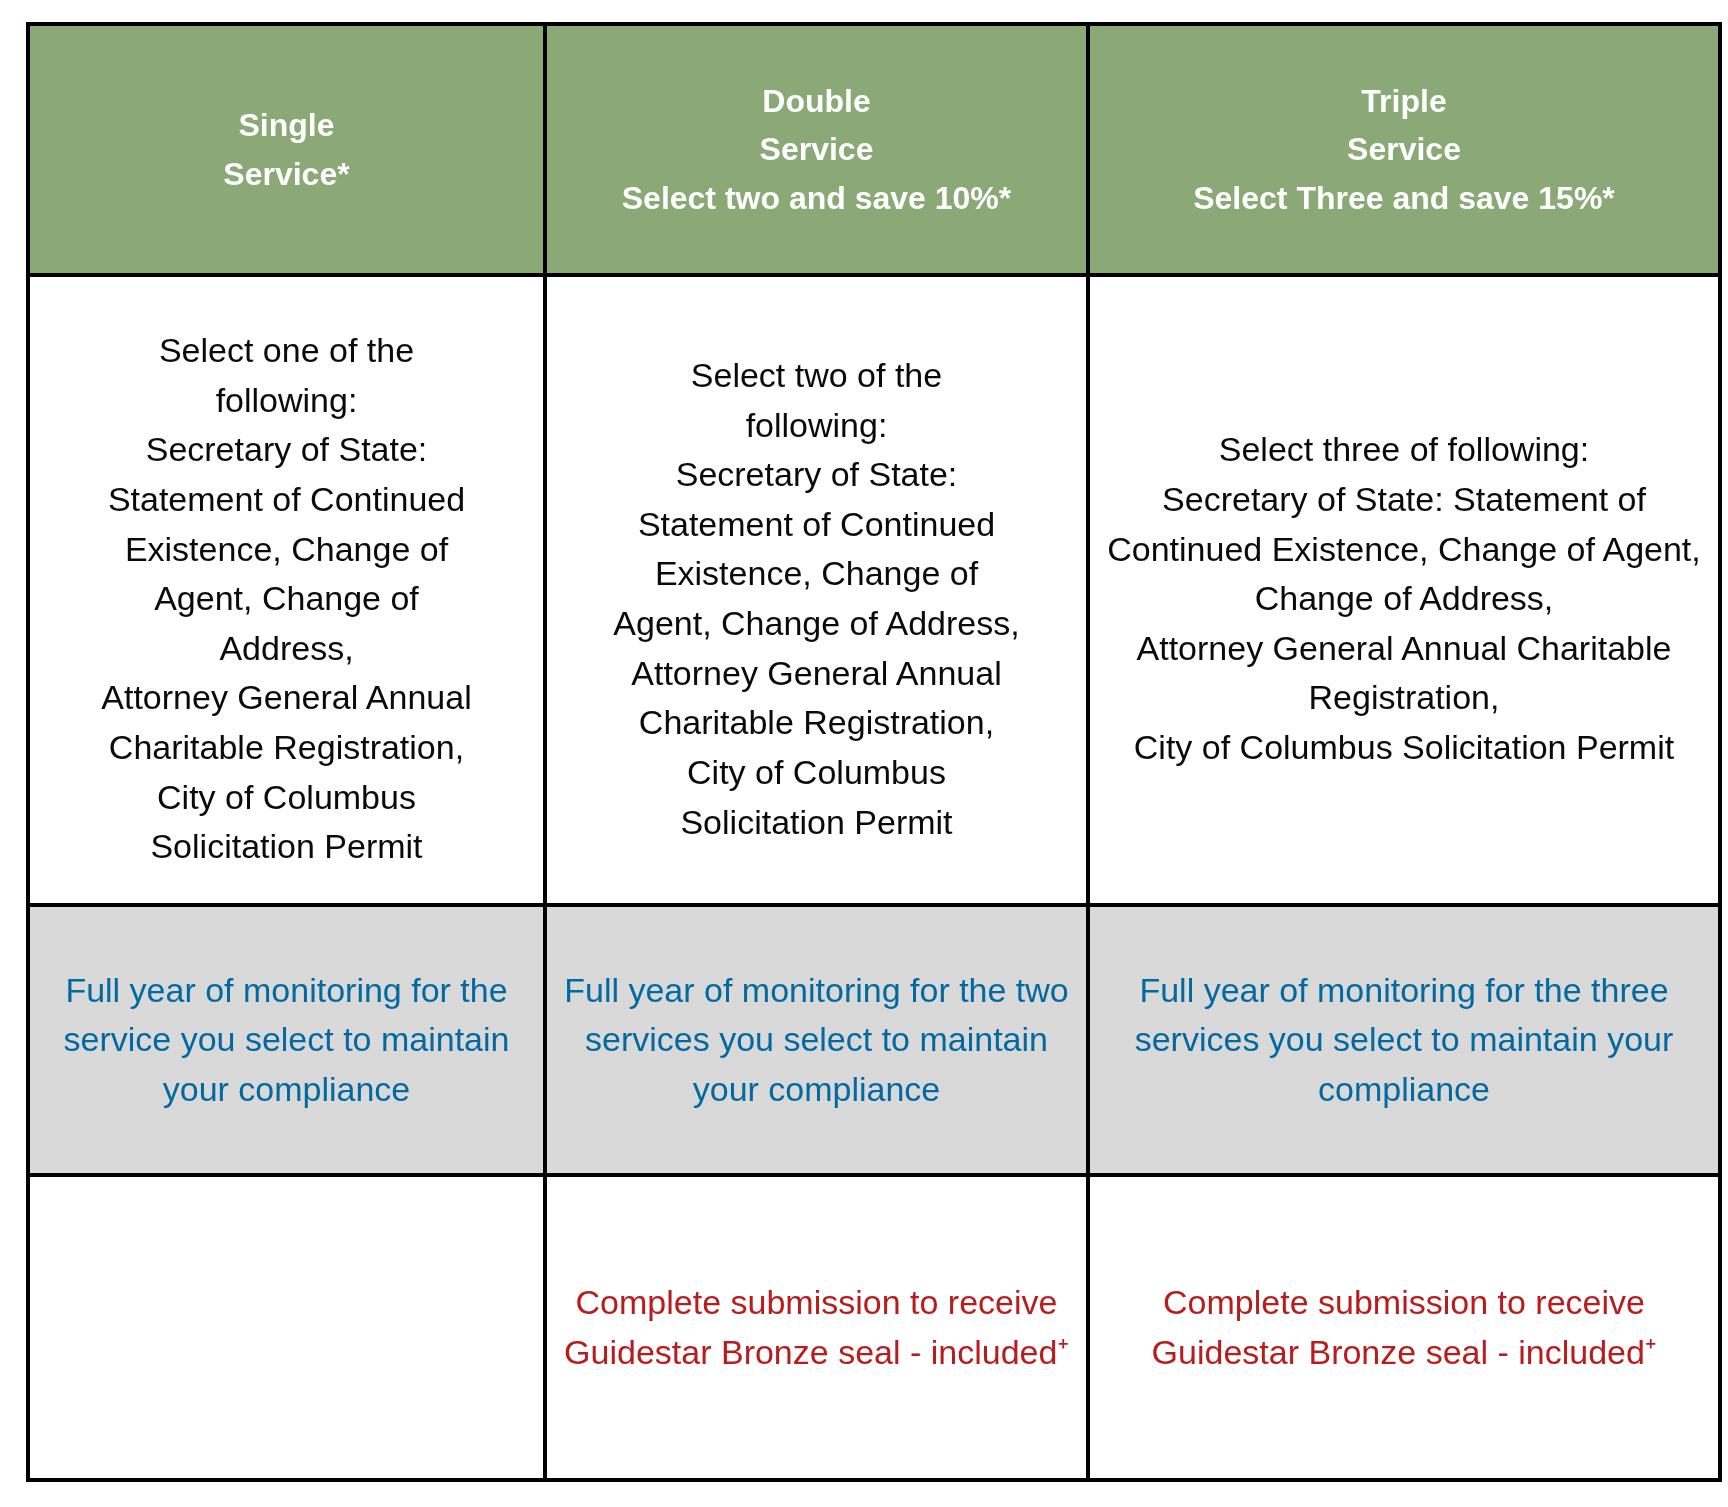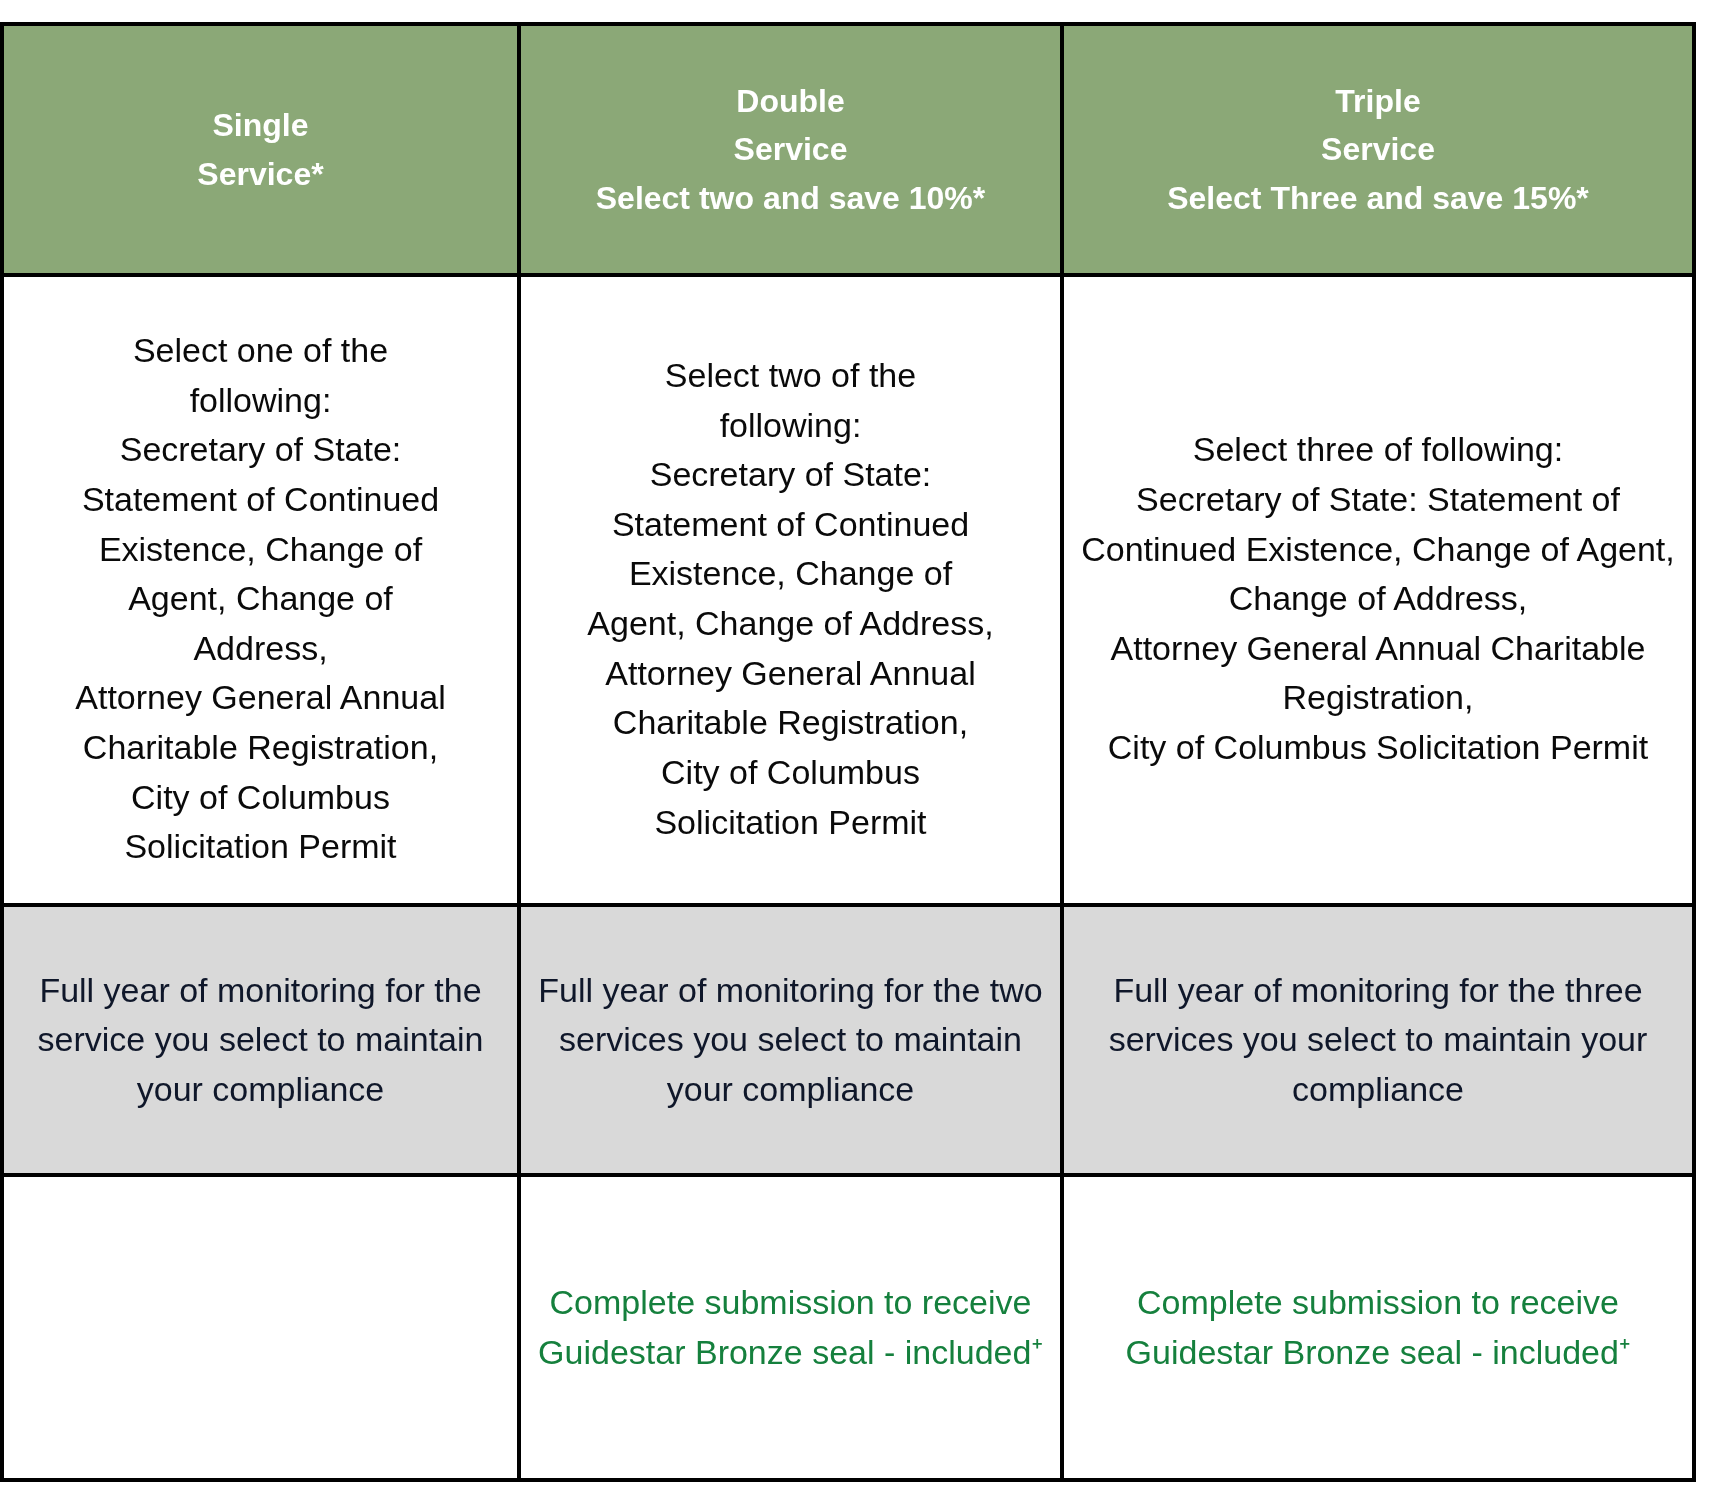--- a/index.html
+++ b/index.html
@@ -17,21 +17,21 @@
   .page {
     position: relative;
     width: 1728px;
     height: 1507px;
     background: #ffffff;
     overflow: hidden;
   }
 
   .pricing-table {
     position: absolute;
-    left: 0;
+    left: 26px;
     top: 22px;
     width: 1692px;
     height: 1456px;
     border-collapse: collapse;
     table-layout: fixed;
   }
 
   .pricing-table td,
   .pricing-table th {
     border: 4px solid #000000;
@@ -76,33 +76,33 @@
     font-weight: 400;
   }
   .services-row td.c-single .body-text { font-size: 34px; text-align: right; }
   .services-row td.c-double .body-text { font-size: 34px; }
   .services-row td.c-triple .body-text { font-size: 34px; margin-top: 18px; }
 
   
   .monitoring-row td {
     background: #D9D9D9;
     height: 270px;
-    color: #0f172a;
+    color: #0369a1;
   }
   .monitoring-row .body-text {
     font-size: 34px;
     line-height: 1.46;
     font-weight: 400;
   }
 
   
   .guidestar-row td {
     background: #ffffff;
     height: 305px;
-    color: #15803d;
+    color: #b91c1c;
   }
   .guidestar-row .body-text {
     font-size: 34px;
     line-height: 1.46;
     font-weight: 400;
   }
   .guidestar-row td.c-single {
     
   }
 

